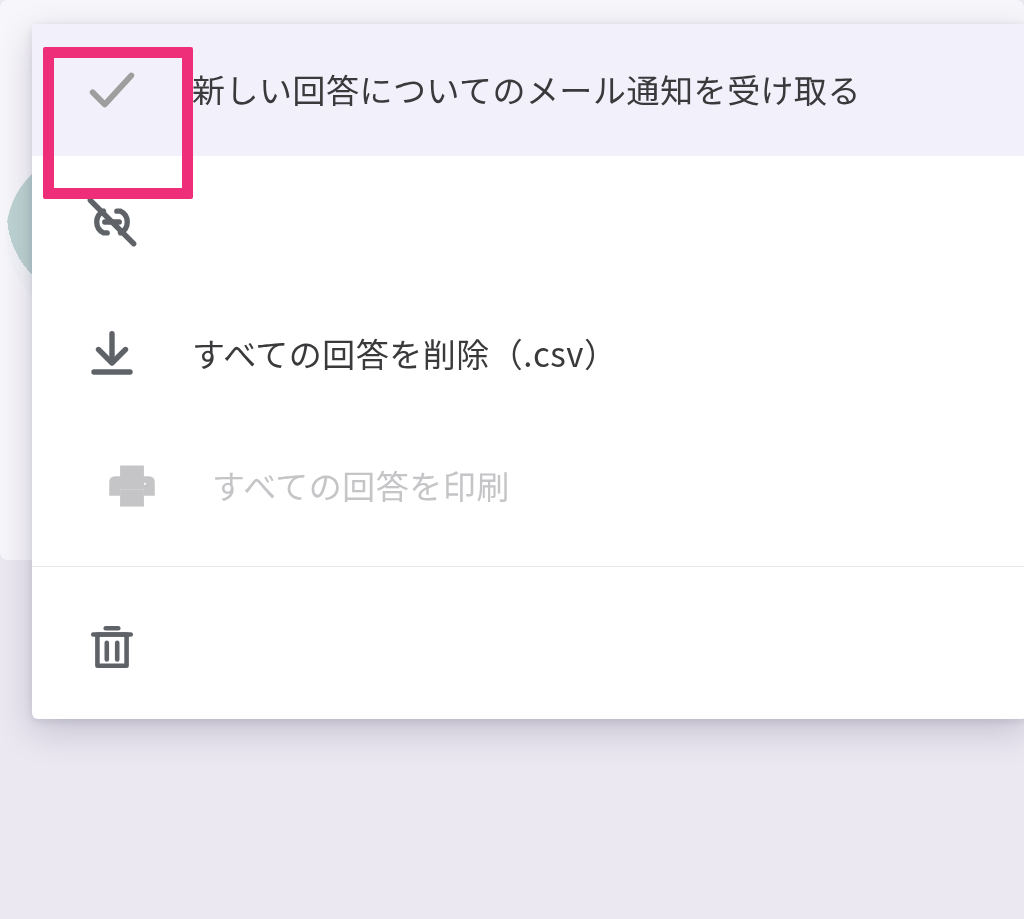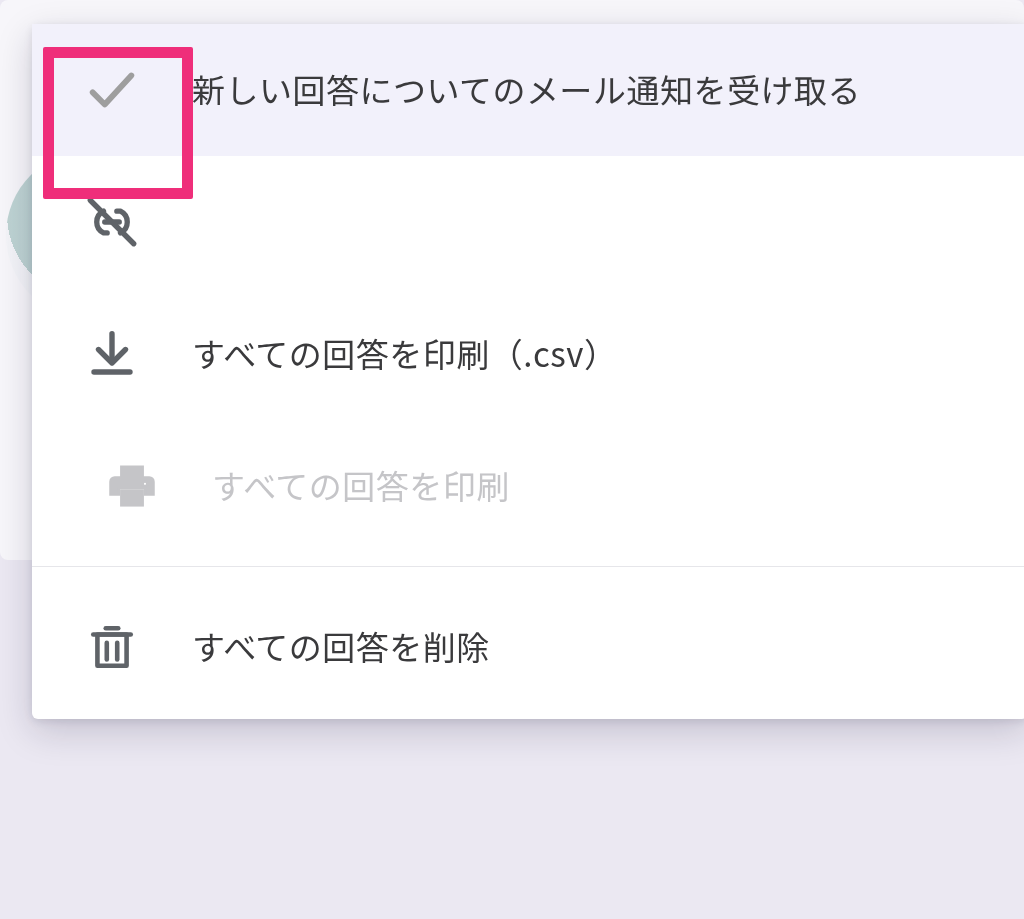--- a/index.html
+++ b/index.html
@@ -124,21 +124,21 @@
   </div>
 
   <div class="menu-item">
     <span class="icon-slot">
       <svg width="54" height="54" viewBox="0 0 24 24" fill="none" stroke="#5f6368" stroke-width="2.4" stroke-linecap="round" stroke-linejoin="round">
         <line x1="12" y1="3" x2="12" y2="15"></line>
         <polyline points="6 10 12 16 18 10"></polyline>
         <line x1="4" y1="20" x2="20" y2="20"></line>
       </svg>
     </span>
-    <span class="label">すべての回答を印刷（.csv）</span>
+    <span class="label">すべての回答を削除（.csv）</span>
   </div>
 
   <div class="menu-item disabled">
     <span class="icon-slot">
       <svg width="52" height="52" viewBox="0 0 24 24" fill="#c5c5c8" stroke="none">
         <path d="M7 3h10v5H7z"></path>
         <path d="M4 8h16a2 2 0 0 1 2 2v6h-4v-3H6v3H2v-6a2 2 0 0 1 2-2z"></path>
         <rect x="7" y="14" width="10" height="7"></rect>
         <circle cx="18" cy="11" r="1" fill="#ffffff"></circle>
       </svg>
@@ -151,17 +151,16 @@
   <div class="menu-item">
     <span class="icon-slot">
       <svg width="50" height="50" viewBox="0 0 24 24" fill="none" stroke="#5f6368" stroke-width="2.2" stroke-linecap="round" stroke-linejoin="round">
         <rect x="5" y="6" width="14" height="15"></rect>
         <line x1="3" y1="6" x2="21" y2="6"></line>
         <line x1="9" y1="3" x2="15" y2="3"></line>
         <line x1="9.5" y1="10" x2="9.5" y2="18"></line>
         <line x1="14.5" y1="10" x2="14.5" y2="18"></line>
       </svg>
     </span>
-    <span class="label">すべての回答を削除</span>
   </div>
 
   <div class="highlight-box"></div>
 </div>
 
 </body></html>

